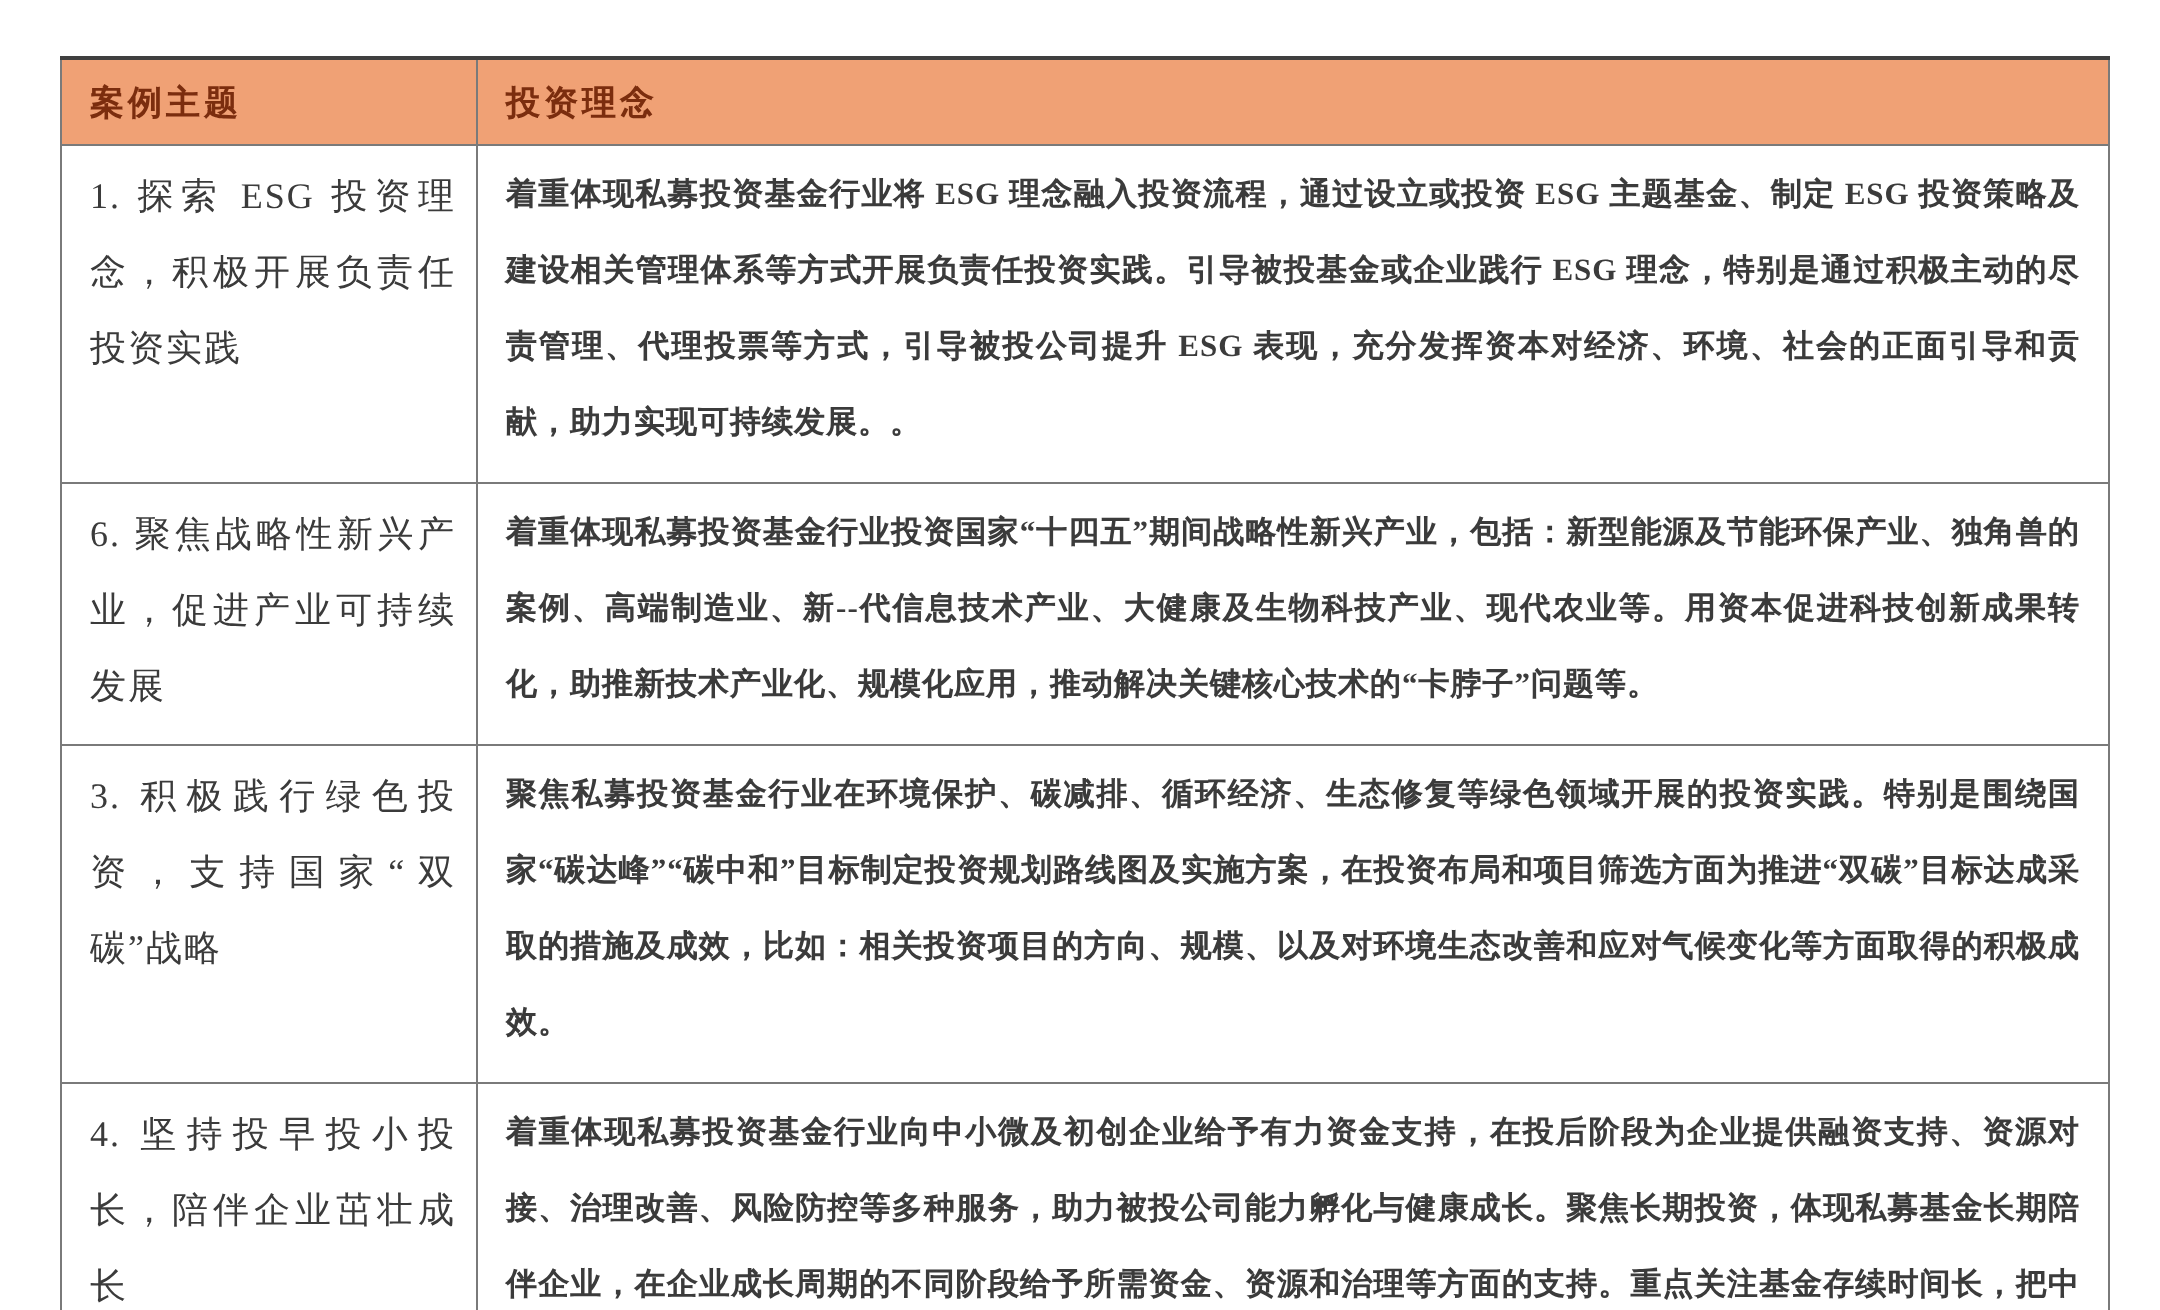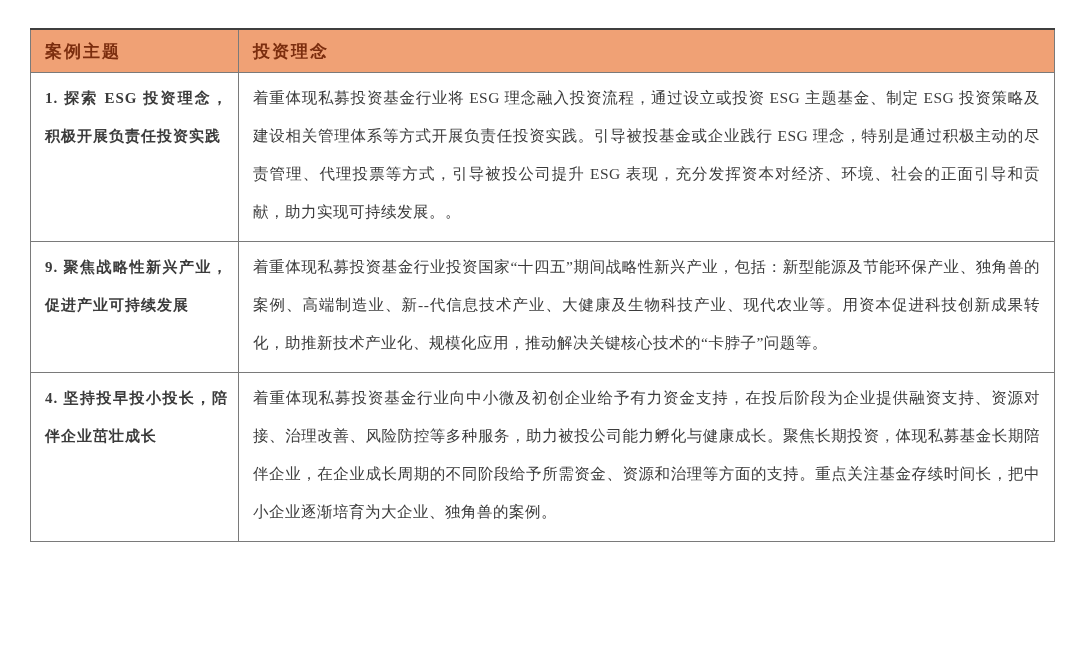--- a/index.html
+++ b/index.html
@@ -38,35 +38,35 @@
     background: var(--header-bg, #f0a175);
     color: var(--header-text, #7b2d0e);
     font-size: 17px;
     font-weight: bold;
     letter-spacing: 2px;
     height: 34px;
     padding: 4px 10px 4px 14px;
     vertical-align: middle;
   }
   td.topic {
-    font-size: 15px;
+    font-size: 18px;
     color: var(--body-text, #3b3b3b);
     line-height: 38px;
     padding: 6px 10px 10px 14px;
     letter-spacing: 1px;
     text-align: justify;
-    font-weight: bold;
   }
   td.detail {
     font-size: 15.5px;
     color: var(--body-text, #3b3b3b);
     line-height: 38px;
     padding: 6px 14px 10px 14px;
     letter-spacing: 0.5px;
     text-align: justify;
+    font-weight: bold;
   }
 </style>
 </head>
 <body>
 
 <div class="page">
   <table class="case-table">
     <colgroup>
       <col class="c-topic">
       <col class="c-detail">
@@ -76,22 +76,26 @@
         <th class="hdr">案例主题</th>
         <th class="hdr">投资理念</th>
       </tr>
     </thead>
     <tbody>
       <tr>
         <td class="topic">1.  探索 ESG 投资理念，积极开展负责任投资实践</td>
         <td class="detail">着重体现私募投资基金行业将 ESG 理念融入投资流程，通过设立或投资 ESG 主题基金、制定 ESG 投资策略及建设相关管理体系等方式开展负责任投资实践。引导被投基金或企业践行 ESG 理念，特别是通过积极主动的尽责管理、代理投票等方式，引导被投公司提升 ESG 表现，充分发挥资本对经济、环境、社会的正面引导和贡献，助力实现可持续发展。。</td>
       </tr>
       <tr>
-        <td class="topic">9.  聚焦战略性新兴产业，促进产业可持续发展</td>
+        <td class="topic">6.  聚焦战略性新兴产业，促进产业可持续发展</td>
         <td class="detail">着重体现私募投资基金行业投资国家“十四五”期间战略性新兴产业，包括：新型能源及节能环保产业、独角兽的案例、高端制造业、新--代信息技术产业、大健康及生物科技产业、现代农业等。用资本促进科技创新成果转化，助推新技术产业化、规模化应用，推动解决关键核心技术的“卡脖子”问题等。</td>
+      </tr>
+      <tr>
+        <td class="topic">3.  积极践行绿色投资，支持国家“双碳”战略</td>
+        <td class="detail">聚焦私募投资基金行业在环境保护、碳减排、循环经济、生态修复等绿色领域开展的投资实践。特别是围绕国家“碳达峰”“碳中和”目标制定投资规划路线图及实施方案，在投资布局和项目筛选方面为推进“双碳”目标达成采取的措施及成效，比如：相关投资项目的方向、规模、以及对环境生态改善和应对气候变化等方面取得的积极成效。</td>
       </tr>
       <tr>
         <td class="topic">4.  坚持投早投小投长，陪伴企业茁壮成长</td>
         <td class="detail">着重体现私募投资基金行业向中小微及初创企业给予有力资金支持，在投后阶段为企业提供融资支持、资源对接、治理改善、风险防控等多种服务，助力被投公司能力孵化与健康成长。聚焦长期投资，体现私募基金长期陪伴企业，在企业成长周期的不同阶段给予所需资金、资源和治理等方面的支持。重点关注基金存续时间长，把中小企业逐渐培育为大企业、独角兽的案例。</td>
       </tr>
     </tbody>
   </table>
 </div>
 
 </body></html>

